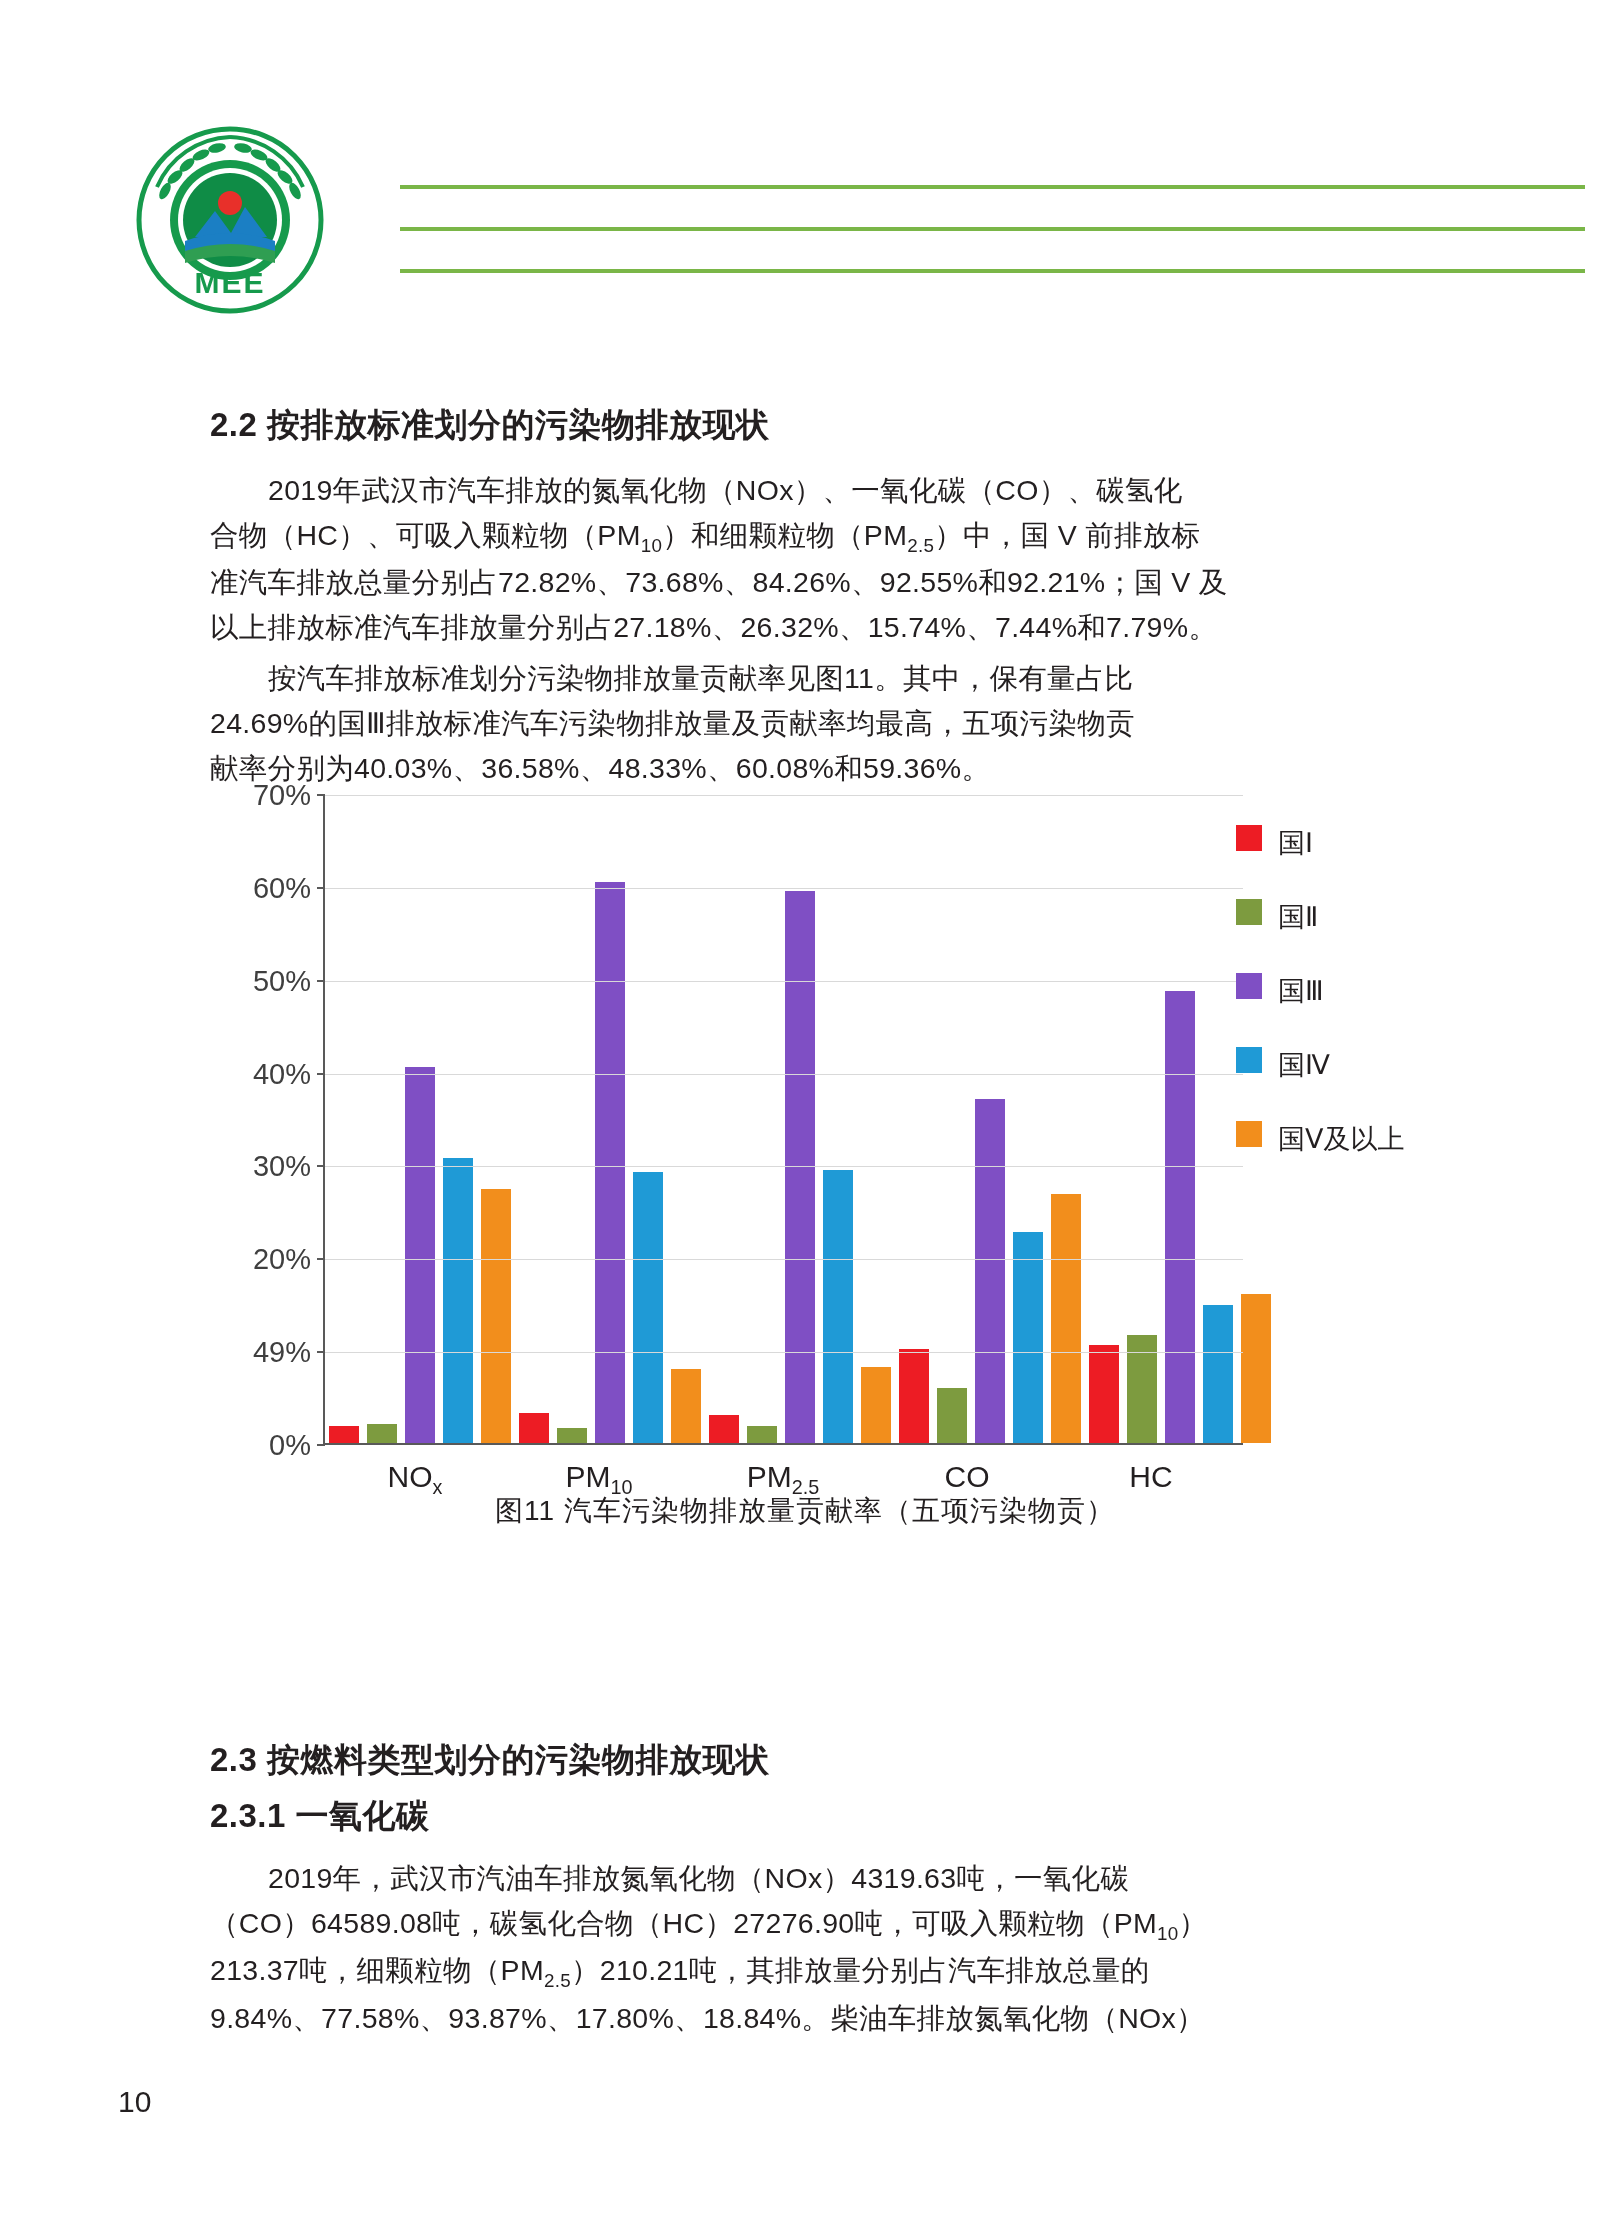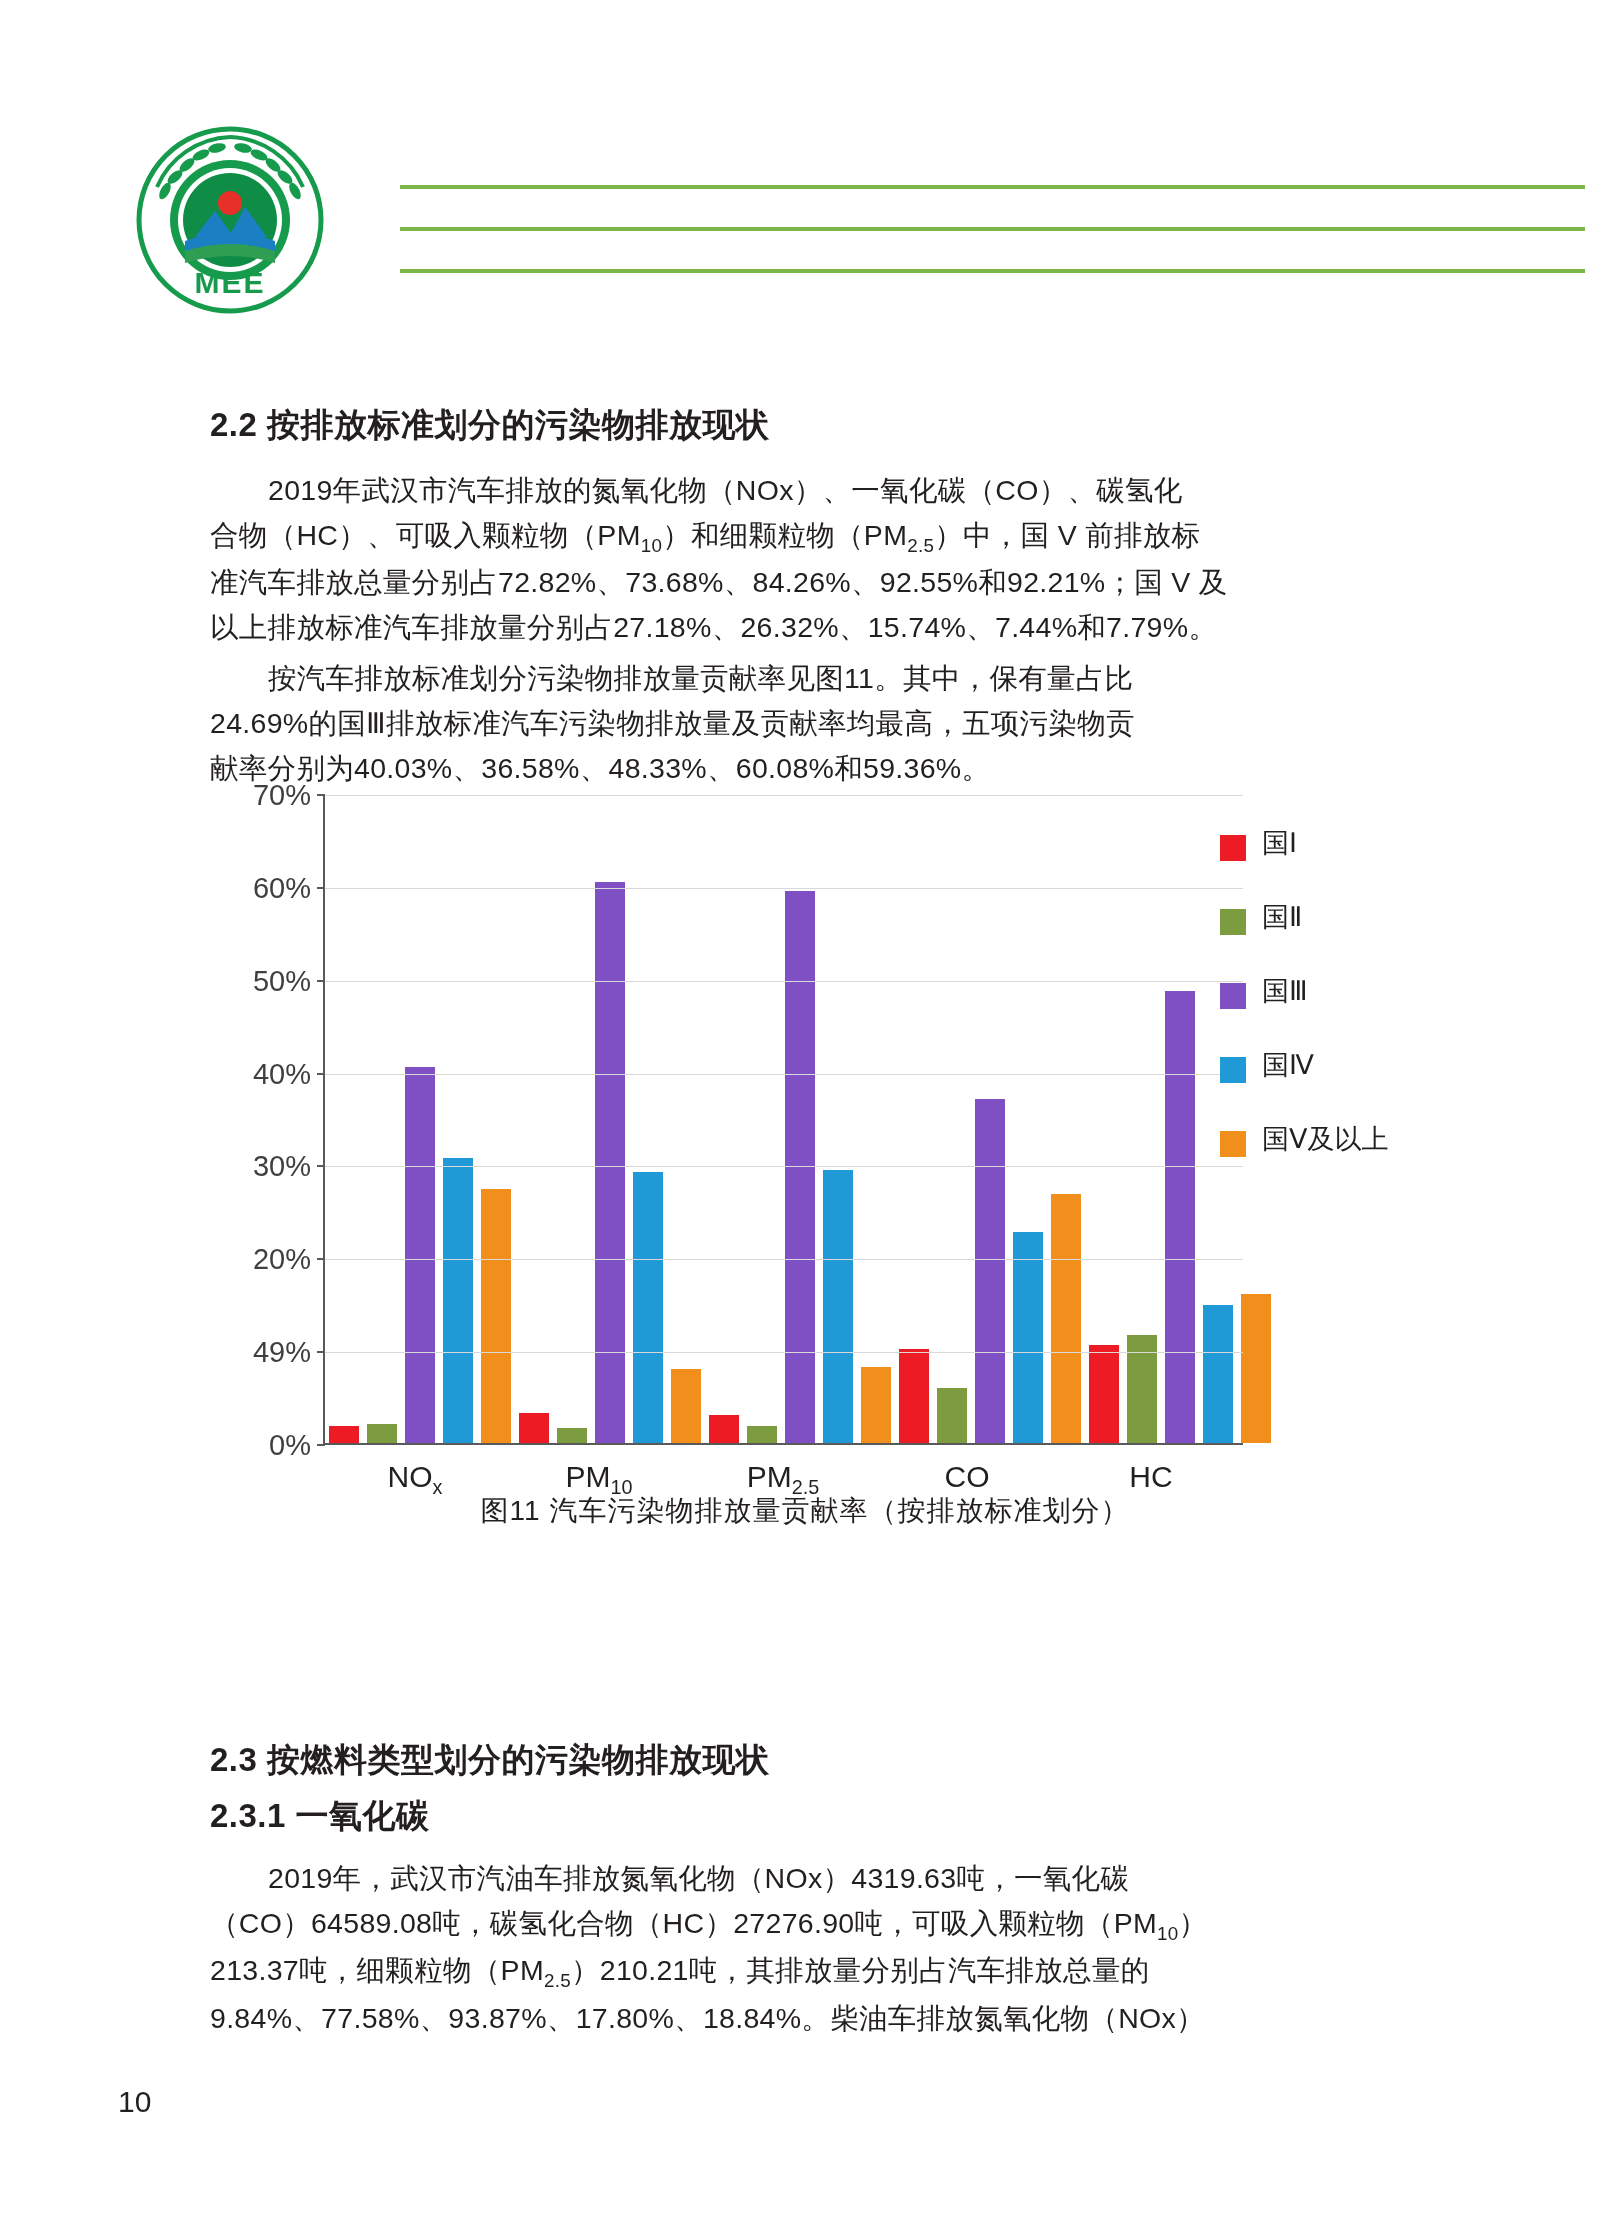--- a/index.html
+++ b/index.html
@@ -151,22 +151,23 @@
     color: #231f20;
   }
   .legend {
     position: absolute;
     left: 1010px;
     top: 55px;
     width: 190px;
   }
   .legend-row {
     display: flex;
-    align-items: flex-end;
+    align-items: flex-start;
     margin-bottom: 38px;
+    margin-left: 16px;
   }
   .legend-swatch {
     width: 26px;
     height: 26px;
     margin-right: 16px;
     flex: none;
   }
   .legend-label {
     font-size: 27px;
     color: #231f20;
@@ -344,21 +345,21 @@
         <div class="legend-row">
           <div class="legend-swatch" style="background: rgb(31, 154, 214);"></div>
           <div class="legend-label">国Ⅳ</div>
         </div>
         <div class="legend-row">
           <div class="legend-swatch" style="background: rgb(242, 142, 28);"></div>
           <div class="legend-label">国Ⅴ及以上</div>
         </div>
       </div>
   </div>
-  <div class="fig-caption">图11   汽车污染物排放量贡献率（按排放标准划分）</div>
+  <div class="fig-caption">图11   汽车污染物排放量贡献率（五项污染物贡）</div>
 </div>
 
 <div class="content2">
   <h2 class="section">2.3  按燃料类型划分的污染物排放现状</h2>
   <h2 class="section sub">2.3.1  一氧化碳</h2>
   <p class="para">
     <span class="ind"></span><span>2019年，武汉市汽油车排放氮氧化物（NOx）4319.63吨，一氧化碳</span><br>
     <span>（CO）64589.08吨，碳氢化合物（HC）27276.90吨，可吸入颗粒物（PM<sub>10</sub>）</span><br>
     <span>213.37吨，细颗粒物（PM<sub>2.5</sub>）210.21吨，其排放量分别占汽车排放总量的</span><br>
     <span>9.84%、77.58%、93.87%、17.80%、18.84%。柴油车排放氮氧化物（NOx）</span>

